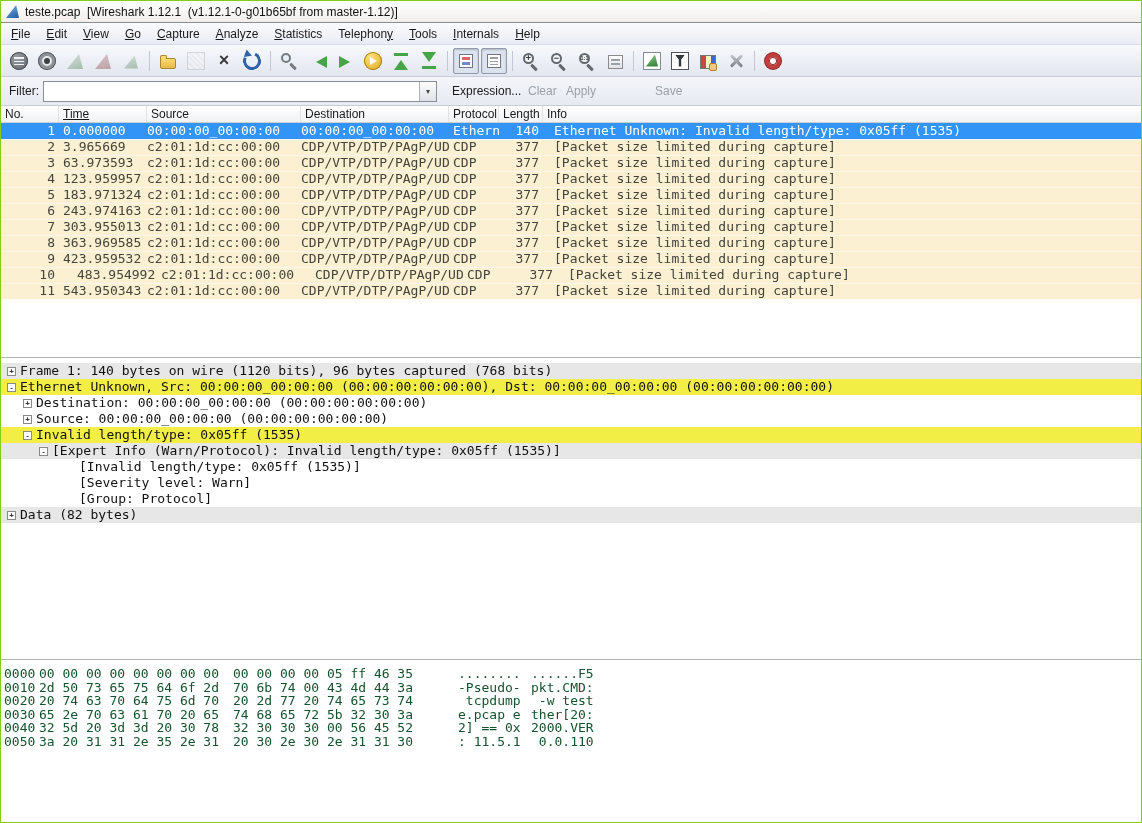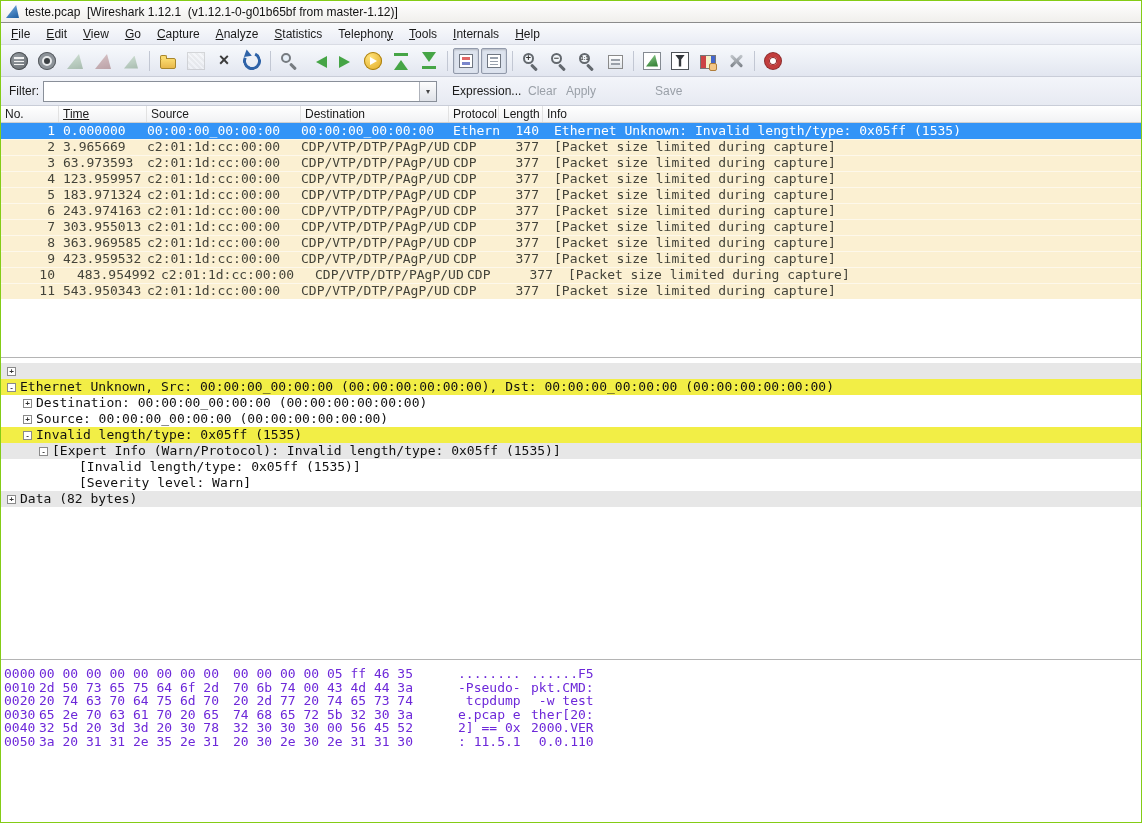--- a/index.html
+++ b/index.html
@@ -98,21 +98,21 @@
   
   #details { top:356px; height:302px; background:#fff; border-top:1px solid #b4b4b4; padding-top:5px; }
   .drow { height:16px; line-height:16px; white-space:pre; overflow:hidden; display:flex; align-items:center; }
   .bg-gray { background:#e7e7e7; }
   .bg-yellow { background:#f2ee46; }
   .dtoggle { display:inline-block; width:9px; height:9px; border:1px solid #8a8a8a; background:#fff; font:700 8px/7px "Liberation Sans",sans-serif; text-align:center; color:#333; margin-right:4px; flex:none; }
   .dtext { color:#111; }
 
   
   #hexpane { top:658px; height:165px; background:#fff; border-top:1px solid #b4b4b4; padding:7px 0 0 3px; }
-  .hrow { height:13.6px; line-height:13.6px; white-space:pre; color:#6d28d9; }
+  .hrow { height:13.6px; line-height:13.6px; white-space:pre; color:#14532d; }
   .hoff { display:inline-block; width:35px; }
   .hhex { display:inline-block; width:180px; }
   .hh2 { margin-left:14px; }
   .has1 { margin-left:45px; display:inline-block; width:63px; }
   .has2 { margin-left:10px; }
 </style>
 </head>
 <body>
 
 <div id="win">
@@ -348,28 +348,29 @@
         <span class="pcell c1" style="width: 88px;">543.950343</span>
         <span class="pcell c2" style="width: 154px;">c2:01:1d:cc:00:00</span>
         <span class="pcell c3" style="width: 148px;">CDP/VTP/DTP/PAgP/UD</span>
         <span class="pcell c4" style="width: 50px;">CDP</span>
         <span class="pcell c5 ar" style="width: 44px;">377</span>
         <span class="pcell c6" style="width: 600px;">[Packet size limited during capture]</span>
       </div>
     </div>
 
   <div id="details" class="abs mono">
-      <div class="drow bg-gray" style="padding-left: 6px;"><span class="dtoggle">+</span></div>
+      <div class="drow bg-gray" style="padding-left: 6px;"><span class="dtoggle">+</span><span class="dtext">Frame 1: 140 bytes on wire (1120 bits), 96 bytes captured (768 bits)</span></div>
       <div class="drow bg-yellow" style="padding-left: 6px;"><span class="dtoggle">-</span><span class="dtext">Ethernet Unknown, Src: 00:00:00_00:00:00 (00:00:00:00:00:00), Dst: 00:00:00_00:00:00 (00:00:00:00:00:00)</span></div>
       <div class="drow bg-white" style="padding-left: 22px;"><span class="dtoggle">+</span><span class="dtext">Destination: 00:00:00_00:00:00 (00:00:00:00:00:00)</span></div>
       <div class="drow bg-white" style="padding-left: 22px;"><span class="dtoggle">+</span><span class="dtext">Source: 00:00:00_00:00:00 (00:00:00:00:00:00)</span></div>
       <div class="drow bg-yellow" style="padding-left: 22px;"><span class="dtoggle">-</span><span class="dtext">Invalid length/type: 0x05ff (1535)</span></div>
       <div class="drow bg-gray" style="padding-left: 38px;"><span class="dtoggle">-</span><span class="dtext">[Expert Info (Warn/Protocol): Invalid length/type: 0x05ff (1535)]</span></div>
       <div class="drow bg-white" style="padding-left: 78px;"><span class="dtext">[Invalid length/type: 0x05ff (1535)]</span></div>
       <div class="drow bg-white" style="padding-left: 78px;"><span class="dtext">[Severity level: Warn]</span></div>
+      <div class="drow bg-white" style="padding-left: 78px;"><span class="dtext">[Group: Protocol]</span></div>
       <div class="drow bg-gray" style="padding-left: 6px;"><span class="dtoggle">+</span><span class="dtext">Data (82 bytes)</span></div>
     </div>
 
   <div id="hexpane" class="abs mono">
       <div class="hrow"><span class="hoff">0000</span><span class="hhex">00 00 00 00 00 00 00 00</span><span class="hhex hh2">00 00 00 00 05 ff 46 35</span><span class="has1">........</span><span class="has2">......F5</span></div>
       <div class="hrow"><span class="hoff">0010</span><span class="hhex">2d 50 73 65 75 64 6f 2d</span><span class="hhex hh2">70 6b 74 00 43 4d 44 3a</span><span class="has1">-Pseudo-</span><span class="has2">pkt.CMD:</span></div>
       <div class="hrow"><span class="hoff">0020</span><span class="hhex">20 74 63 70 64 75 6d 70</span><span class="hhex hh2">20 2d 77 20 74 65 73 74</span><span class="has1"> tcpdump</span><span class="has2"> -w test</span></div>
       <div class="hrow"><span class="hoff">0030</span><span class="hhex">65 2e 70 63 61 70 20 65</span><span class="hhex hh2">74 68 65 72 5b 32 30 3a</span><span class="has1">e.pcap e</span><span class="has2">ther[20:</span></div>
       <div class="hrow"><span class="hoff">0040</span><span class="hhex">32 5d 20 3d 3d 20 30 78</span><span class="hhex hh2">32 30 30 30 00 56 45 52</span><span class="has1">2] == 0x</span><span class="has2">2000.VER</span></div>
       <div class="hrow"><span class="hoff">0050</span><span class="hhex">3a 20 31 31 2e 35 2e 31</span><span class="hhex hh2">20 30 2e 30 2e 31 31 30</span><span class="has1">: 11.5.1</span><span class="has2"> 0.0.110</span></div>

